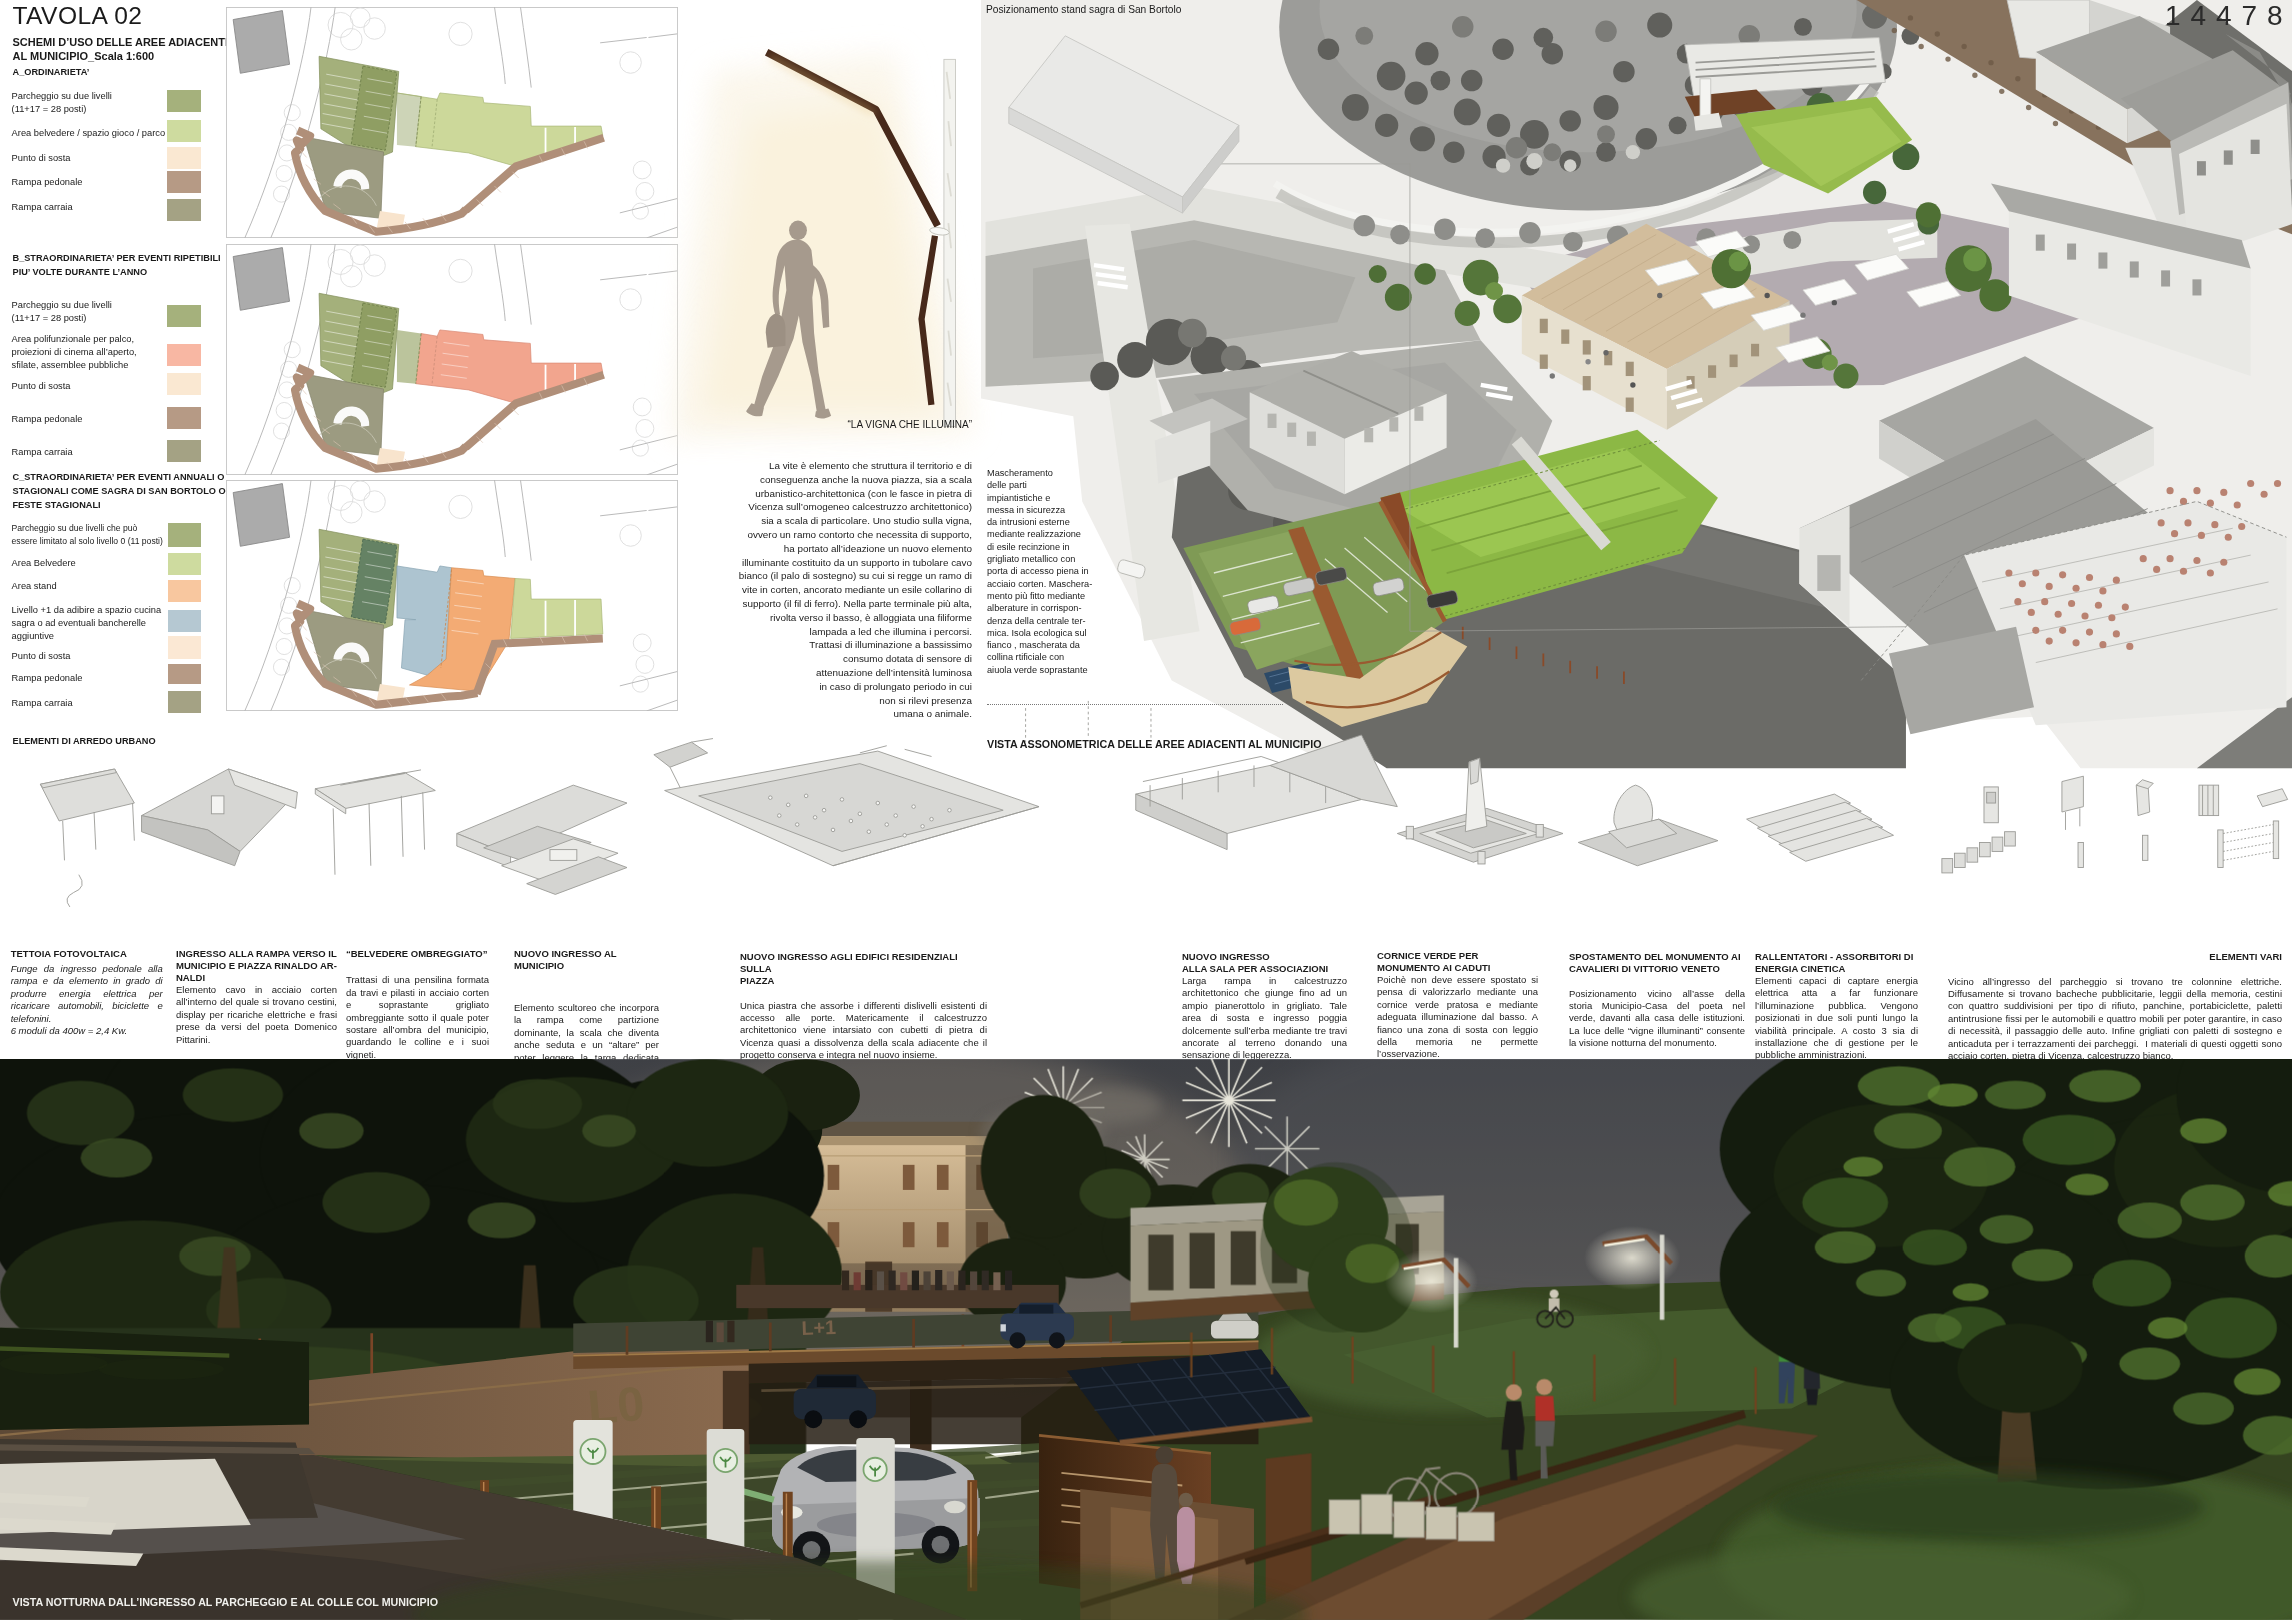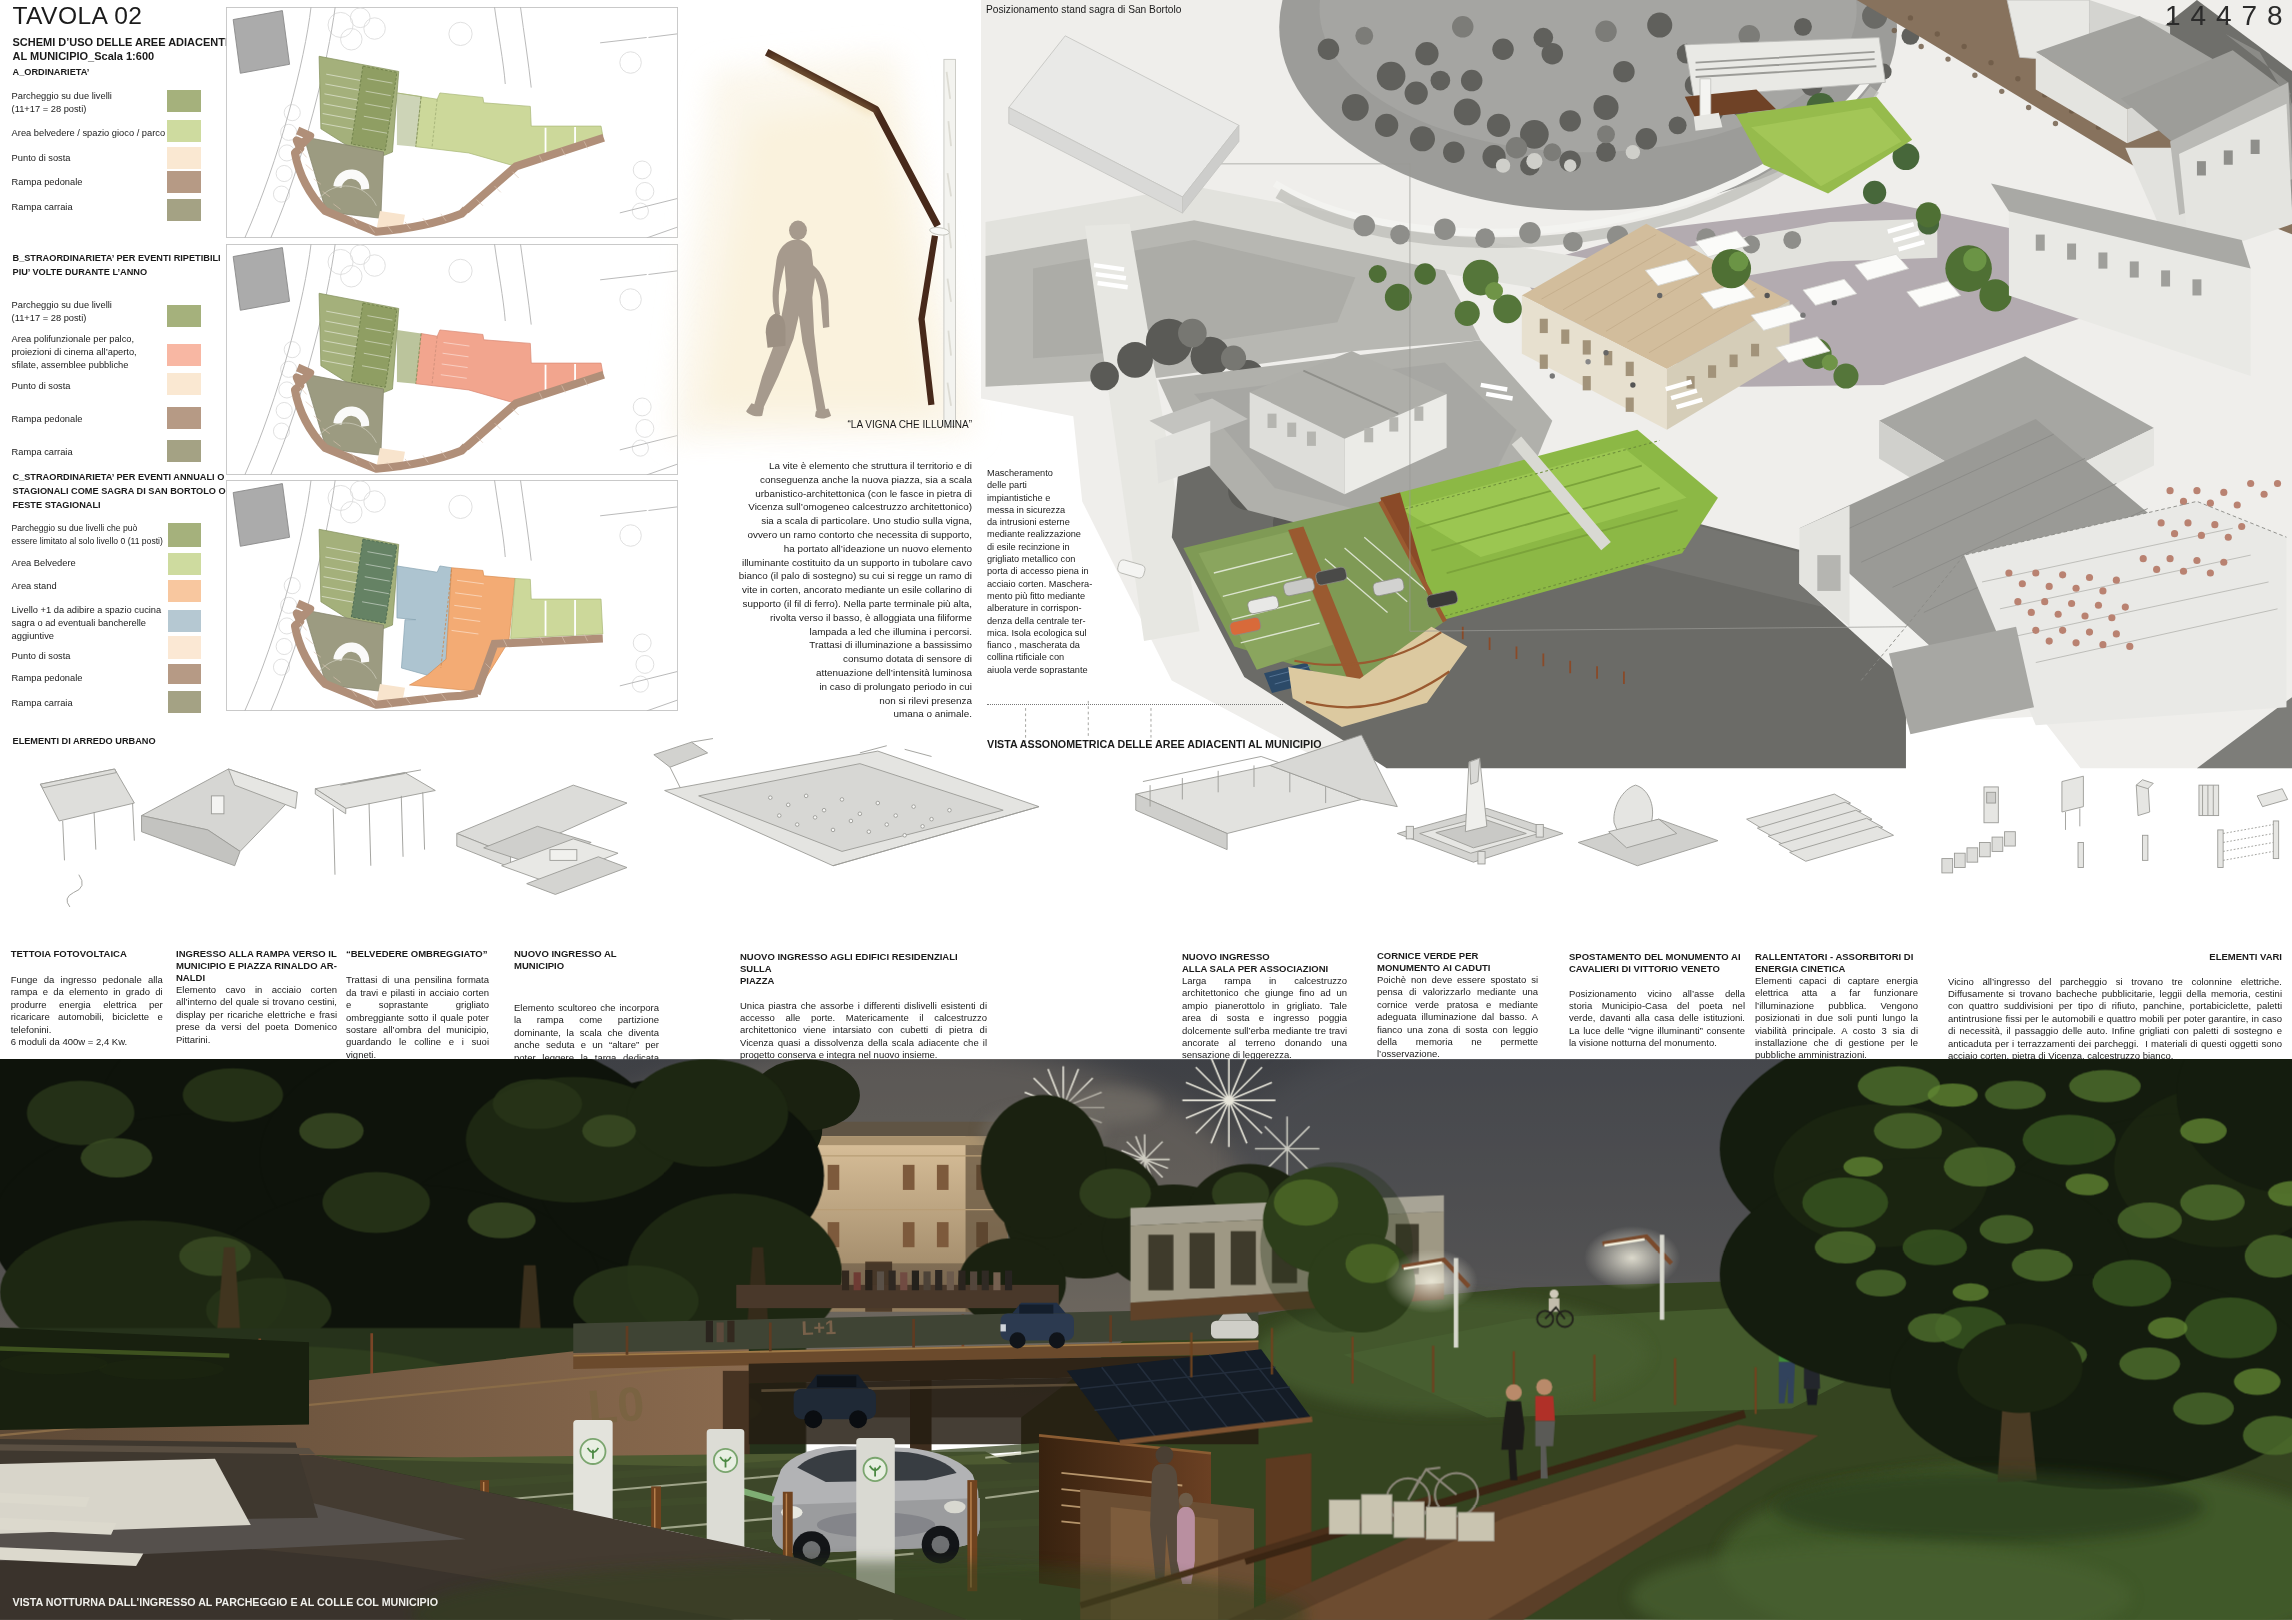--- a/index.html
+++ b/index.html
@@ -881,21 +881,21 @@
       <rect x="2320" y="160" width="6" height="28"></rect>
         <rect x="2392" y="152" width="6" height="28"></rect>
       <rect x="2476" y="146" width="6" height="42"></rect>
         <rect x="2538" y="136" width="6" height="42"></rect>
       <path d="M2482,150 L2538,140 M2482,160 L2538,150 M2482,170 L2538,160 M2482,180 L2538,170" fill="none" stroke-dasharray="2,2"></path>
     </g>
   </svg>
 
   <div class="abs" style="left:10.7px;top:948px;width:152px;">
     <div class="cap">TETTOIA FOTOVOLTAICA</div>
-    <div class="body" style="margin-top:14px;">Funge da ingresso pedonale alla rampa e da elemento in grado di produrre energia elettrica per ricaricare automobili, biciclette e telefonini.<br>6 moduli da 400w = 2,4 Kw.</div>
+    <div class="body" style="margin-top:3px;font-style:italic;">Funge da ingresso pedonale alla rampa e da elemento in grado di produrre energia elettrica per ricaricare automobili, biciclette e telefonini.<br>6 moduli da 400w = 2,4 Kw.</div>
   </div>
 
   <div class="abs" style="left:176px;top:948px;width:161px;">
     <div class="cap">INGRESSO ALLA RAMPA VERSO IL<br>MUNICIPIO E PIAZZA RINALDO AR-<br>NALDI</div>
     <div class="body">Elemento cavo in acciaio corten all’interno del quale si trovano cestini, display per ricariche elettriche e frasi prese da versi del poeta Domenico Pittarini.</div>
   </div>
 
   <div class="abs" style="left:346px;top:948px;width:143px;">
     <div class="cap">“BELVEDERE OMBREGGIATO”</div>
     <div class="body" style="margin-top:14.3px;">Trattasi di una pensilina formata da travi e pilasti in acciaio corten e soprastante grigliato ombreggiante sotto il quale poter sostare all’ombra del municipio, guardando le colline e i suoi vigneti.</div>

